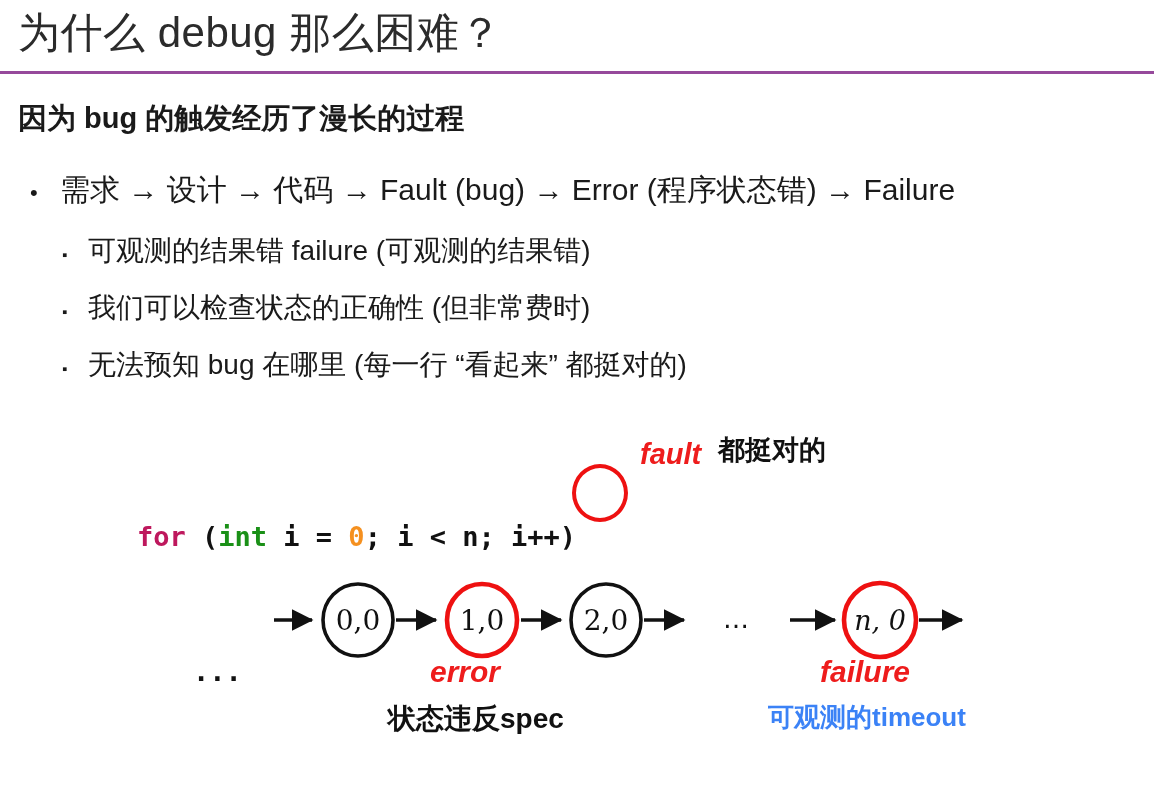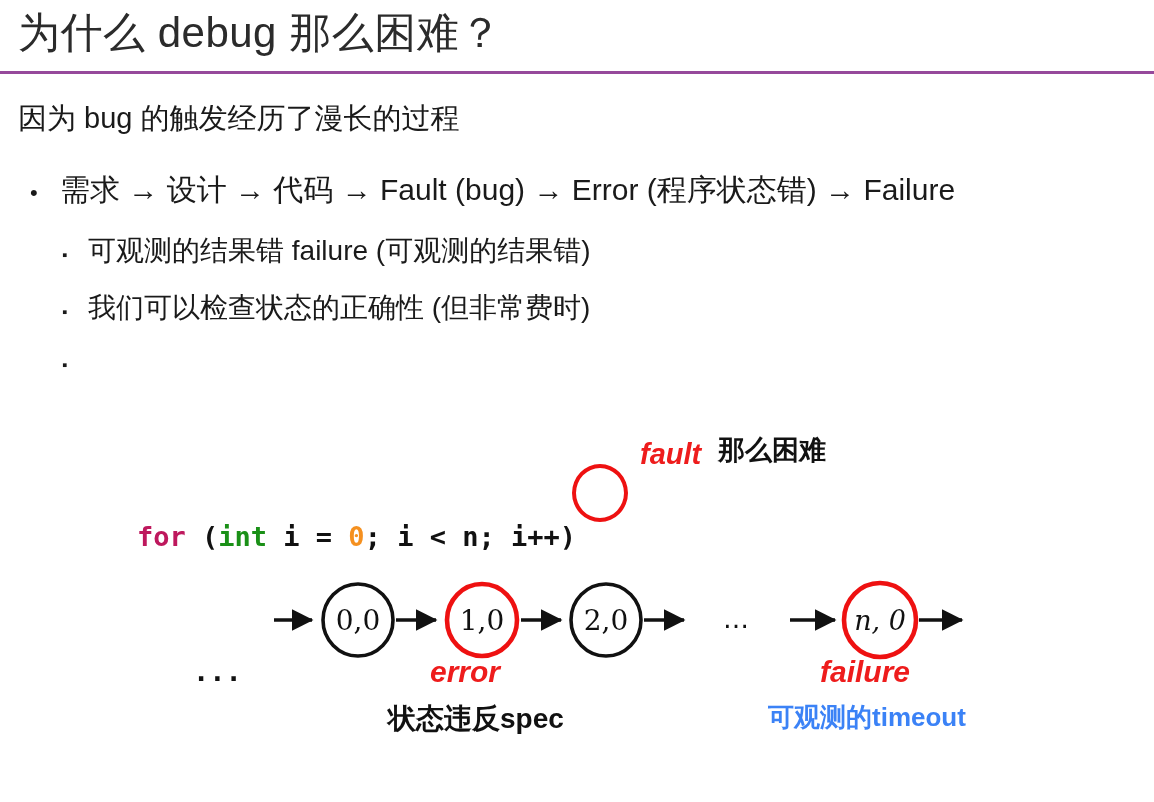--- a/index.html
+++ b/index.html
@@ -37,21 +37,21 @@
     background: #96499b;
   }
 
   
   .lead-line {
     position: absolute;
     left: 18px;
     top: 97px;
     font-size: 29px;
     line-height: 42px;
-    font-weight: 400;
+    font-weight: 700;
     color: #1a1a1a;
     white-space: nowrap;
   }
 
   .bullet-l1 {
     position: absolute;
     left: 30px;
     top: 168px;
     font-size: 30px;
     line-height: 44px;
@@ -206,29 +206,30 @@
 <div class="bullet-l2 i0">
   <span class="sq">▪</span>
   <span>可观测的结果错 failure (可观测的结果错)</span>
 </div>
 <div class="bullet-l2 i1">
   <span class="sq">▪</span>
   <span>我们可以检查状态的正确性 (但非常费时)</span>
 </div>
 <div class="bullet-l2 i2">
   <span class="sq">▪</span>
+  <span>无法预知 bug 在哪里 (每一行 “看起来” 都挺对的)</span>
 </div>
 
 <div class="code-block">
   <div class="code-line"><span class="kw">for</span><span class="plain"> (</span><span class="typ">int</span><span class="plain"> i = </span><span class="num">0</span><span class="plain">; i &lt; n; i++)</span></div>
   <div class="code-line plain">    ...</div>
 </div>
 
 <div class="annot-fault">fault</div>
-<div class="annot-fault-cn">那么困难</div>
+<div class="annot-fault-cn">都挺对的</div>
 
 <div class="red-ellipse"></div>
 
 <div class="diagram">
   <svg width="740" height="90" viewBox="0 0 740 90">
     <defs>
       <marker id="ah" markerWidth="7" markerHeight="7" refX="5.6" refY="3" orient="auto">
         <path d="M0,0 L6,3 L0,6 z" fill="#111111"></path>
       </marker>
     </defs>

